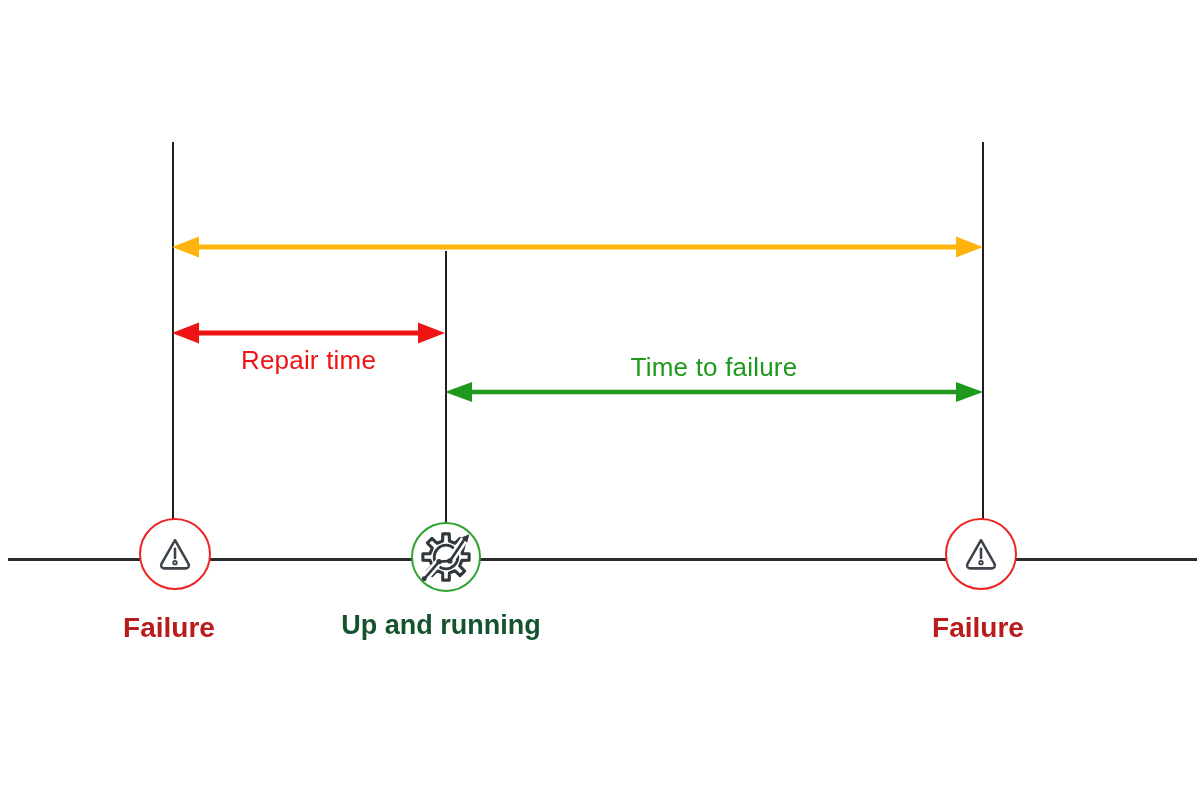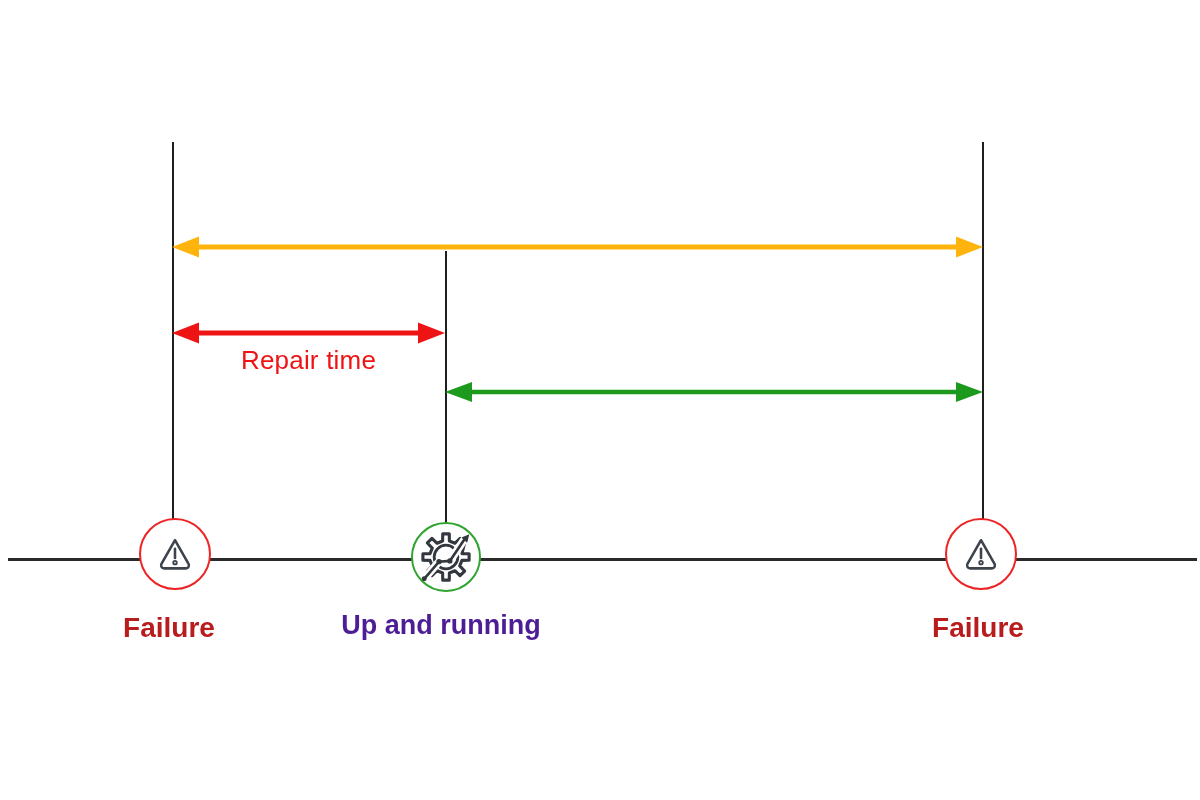--- a/index.html
+++ b/index.html
@@ -15,21 +15,21 @@
   .lbl-red{color:#EE1414;}
   .lbl-green{color:#1D991D;}
   .event-circle{
     position:absolute;background:#ffffff;border-radius:50%;z-index:3;
     display:flex;align-items:center;justify-content:center;box-sizing:border-box;
   }
   .circle-red{border:2px solid #ED2424;}
   .circle-green{border:2px solid #2FA42F;}
   .event-label{position:absolute;z-index:4;text-align:center;font-weight:bold;font-size:28px;}
   .event-label.red{color:#b91c1c;}
-  .event-label.green{color:#4c1d95;}
+  .event-label.green{color:#14532d;}
 </style>
 </head>
 <body>
 
 <div class="canvas">
 
   <div class="vline" style="left:172px;top:142px;height:418px;"></div>
   <div class="vline" style="left:445px;top:251px;height:309px;"></div>
   <div class="vline" style="left:982px;top:142px;height:418px;"></div>
 
@@ -41,20 +41,21 @@
     <polygon points="811,14 784,3.5 784,24.5" fill="#FFB30D"></polygon>
   </svg>
 
   <svg class="arrow-svg" style="left:172px;top:319px;" width="273" height="28" viewBox="0 0 273 28">
     <line x1="22" y1="14" x2="251" y2="14" stroke="#EE1414" stroke-width="5"></line>
     <polygon points="0,14 27,3.5 27,24.5" fill="#EE1414"></polygon>
     <polygon points="273,14 246,3.5 246,24.5" fill="#EE1414"></polygon>
   </svg>
   <div class="arrow-label lbl-red" style="left:172px;top:345px;width:273px;">Repair time</div>
 
+  <div class="arrow-label lbl-green" style="left:445px;top:352px;width:538px;">Time to failure</div>
   <svg class="arrow-svg" style="left:445px;top:378px;" width="538" height="28" viewBox="0 0 538 28">
     <line x1="22" y1="14" x2="516" y2="14" stroke="#1D991D" stroke-width="4.5"></line>
     <polygon points="0,14 27,4 27,24" fill="#1D991D"></polygon>
     <polygon points="538,14 511,4 511,24" fill="#1D991D"></polygon>
   </svg>
 
   <div class="event-circle circle-red" style="left:139px;top:518px;width:72px;height:72px;">
     <svg width="42" height="42" viewBox="0 0 36 36">
       <path d="M18 6.2 L29.6 26.4 a2.6 2.6 0 0 1 -2.25 3.9 H8.65 a2.6 2.6 0 0 1 -2.25 -3.9 Z" fill="none" stroke="#3d434c" stroke-width="2.2" stroke-linejoin="round"></path>
       <line x1="18" y1="13.6" x2="18" y2="21.4" stroke="#3d434c" stroke-width="2.2" stroke-linecap="round"></line>

